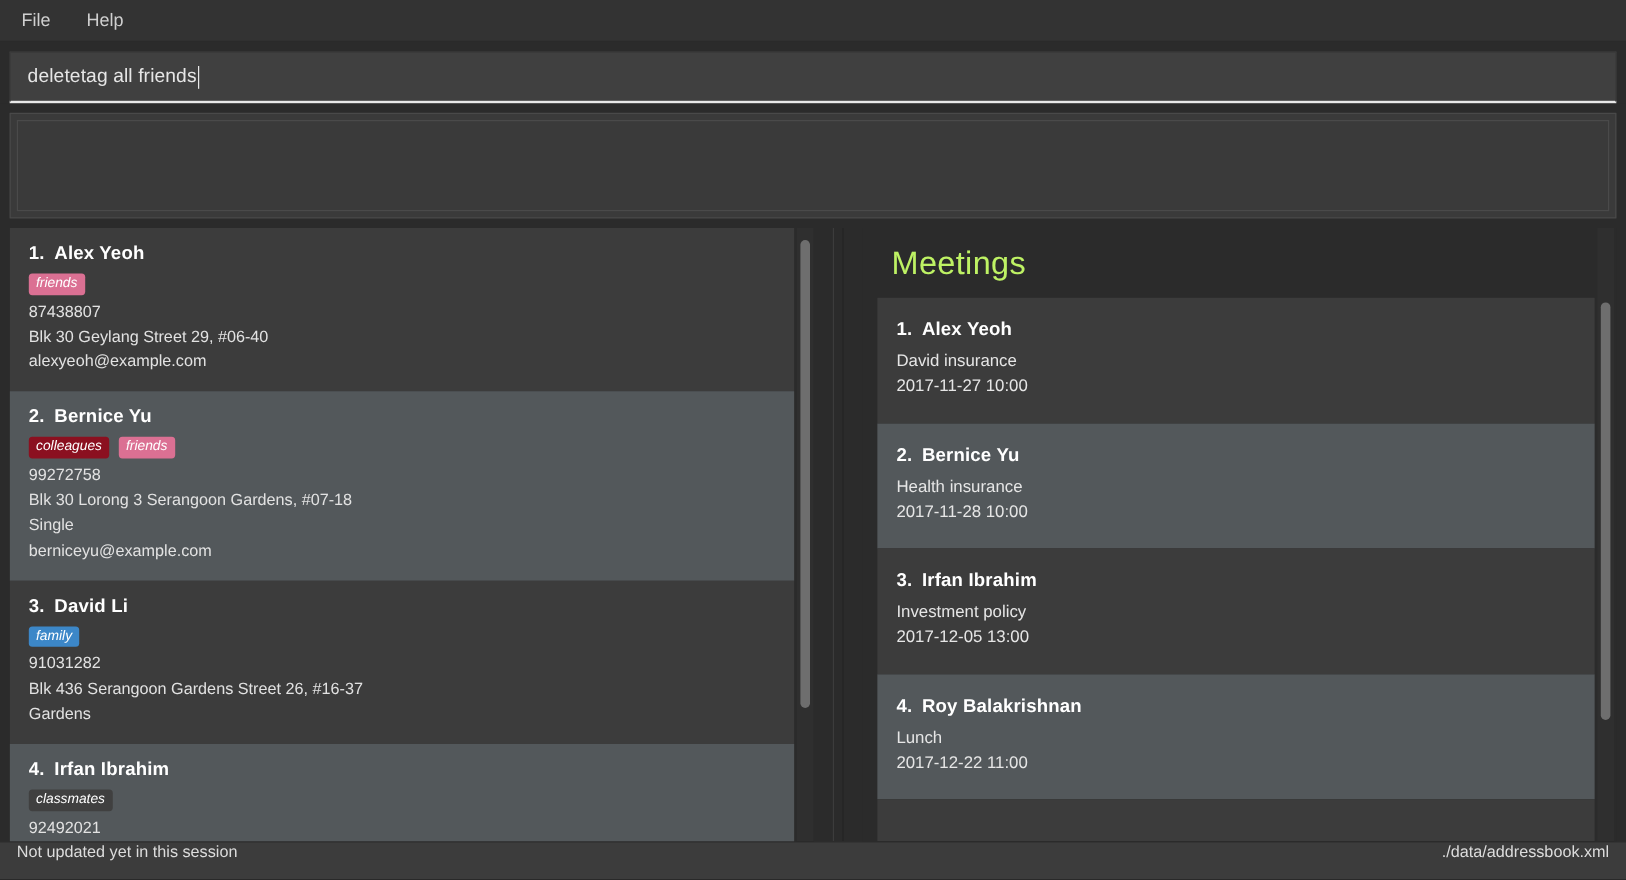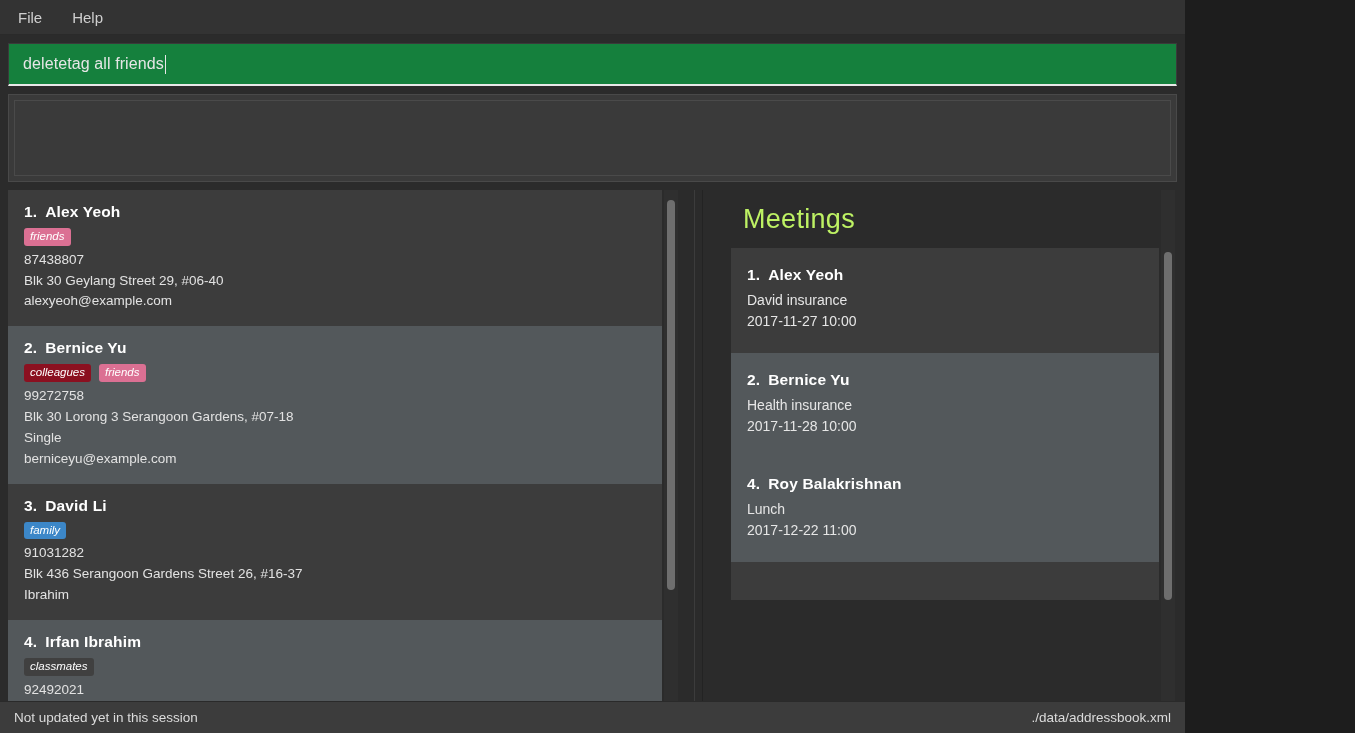--- a/index.html
+++ b/index.html
@@ -7,21 +7,21 @@
   html, body {
     width: 1355px;
     height: 733px;
     overflow: hidden;
     background: #1d1d1d;
     font-family: "Liberation Sans", sans-serif;
   }
 
   #app {
     position: relative;
-    width: 1185px;
+    width: 1355px;
     height: 733px;
     background: #2b2b2b;
     display: flex;
     flex-direction: column;
   }
 
   
   .menu-bar {
     height: 35px;
     background: #333333;
@@ -41,21 +41,21 @@
   }
 
   
   .command-wrap {
     flex: 0 0 auto;
     background: #2b2b2b;
     padding: 8px 8px 0 8px;
   }
   .command-box {
     height: 43px;
-    background: #15803d;
+    background: #404040;
     border: 1px solid #3a3a3a;
     border-bottom: 2px solid #e8e8e8;
     display: flex;
     align-items: center;
     padding: 0 14px;
   }
   .command-text {
     color: #e6e6e6;
     font-size: 16px;
     letter-spacing: 0.1px;
@@ -213,21 +213,20 @@
   .sb-left  { right: 0px; }
   .sb-right { right: 2px; }
 
   
   .status-bar {
     flex: 0 0 auto;
     height: 32px;
     background: #3c3c3c;
     border-top: 1px solid #2a2a2a;
     display: flex;
-    align-items: center;
     justify-content: space-between;
     padding: 0 14px;
   }
   .status-text {
     font-size: 13.5px;
     color: #dcdcdc;
   }
 </style>
 </head>
 <body>
@@ -285,21 +284,21 @@
 
         <div class="person-card alt">
           <div class="person-head">
             <span class="person-index">3.</span><span>David Li</span>
           </div>
           <div class="tag-row">
             <span class="tag" style="background:#3C87C8">family</span>
           </div>
           <div class="person-field">91031282</div>
           <div class="person-field">Blk 436 Serangoon Gardens Street 26, #16-37</div>
-          <div class="person-field">Ibrahim</div>
+          <div class="person-field">Gardens</div>
         </div>
 
         <div class="person-card alt2">
           <div class="person-head">
             <span class="person-index">4.</span><span>Irfan Ibrahim</span>
           </div>
           <div class="tag-row">
             <span class="tag" style="background:#404040">classmates</span>
           </div>
           <div class="person-field">92492021</div>
@@ -329,20 +328,27 @@
         </div>
 
         <div class="meeting-card alt2">
           <div class="meeting-head">
             <span class="meeting-index">2.</span><span>Bernice Yu</span>
           </div>
           <div class="meeting-field">Health insurance</div>
           <div class="meeting-field">2017-11-28 10:00</div>
         </div>
 
+        <div class="meeting-card alt">
+          <div class="meeting-head">
+            <span class="meeting-index">3.</span><span>Irfan Ibrahim</span>
+          </div>
+          <div class="meeting-field">Investment policy</div>
+          <div class="meeting-field">2017-12-05 13:00</div>
+        </div>
 
         <div class="meeting-card alt2">
           <div class="meeting-head">
             <span class="meeting-index">4.</span><span>Roy Balakrishnan</span>
           </div>
           <div class="meeting-field">Lunch</div>
           <div class="meeting-field">2017-12-22 11:00</div>
         </div>
 
         <div class="meeting-card alt" style="height:26px;"></div>

